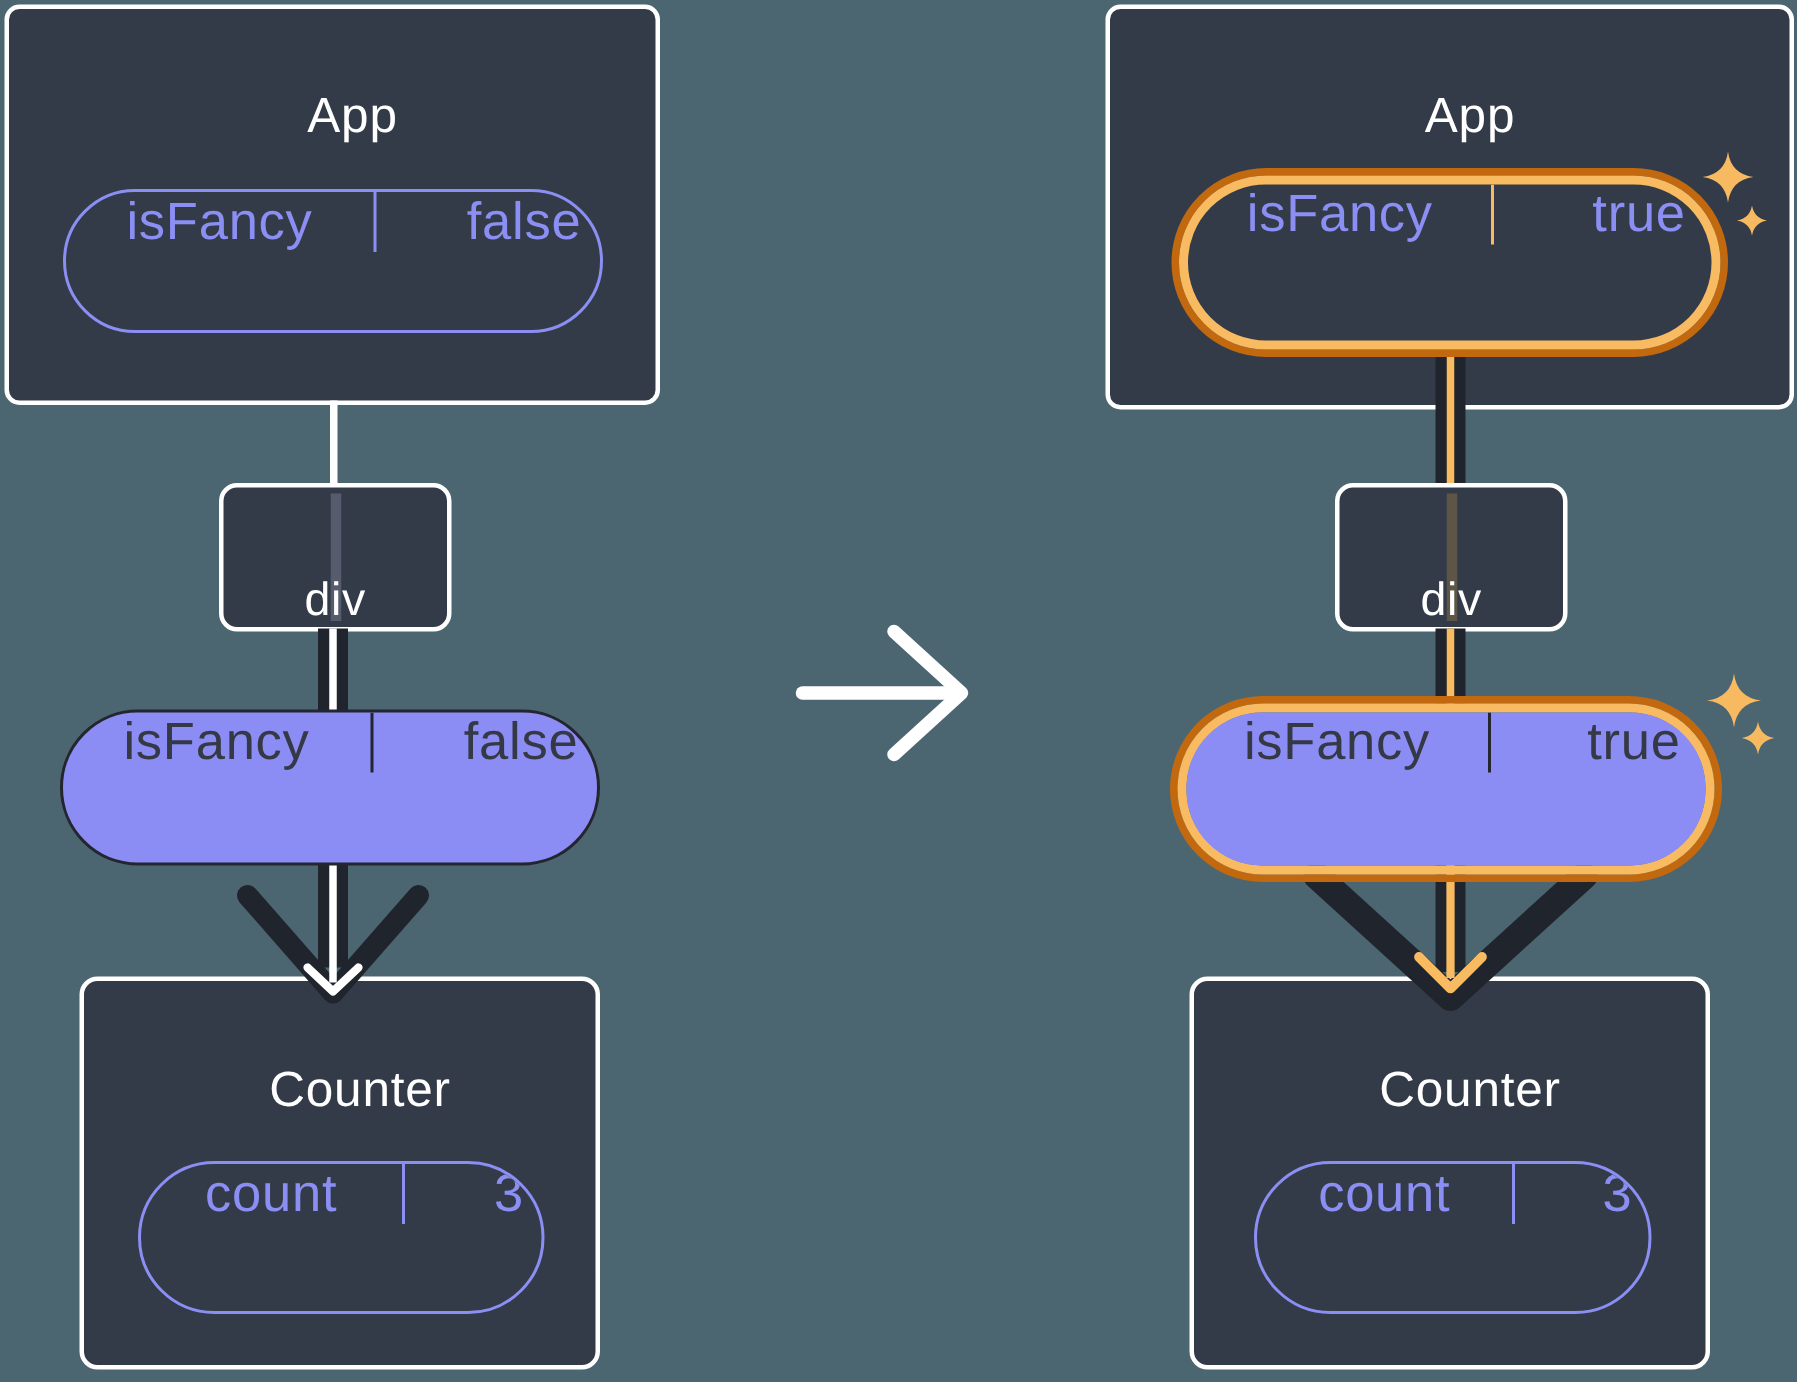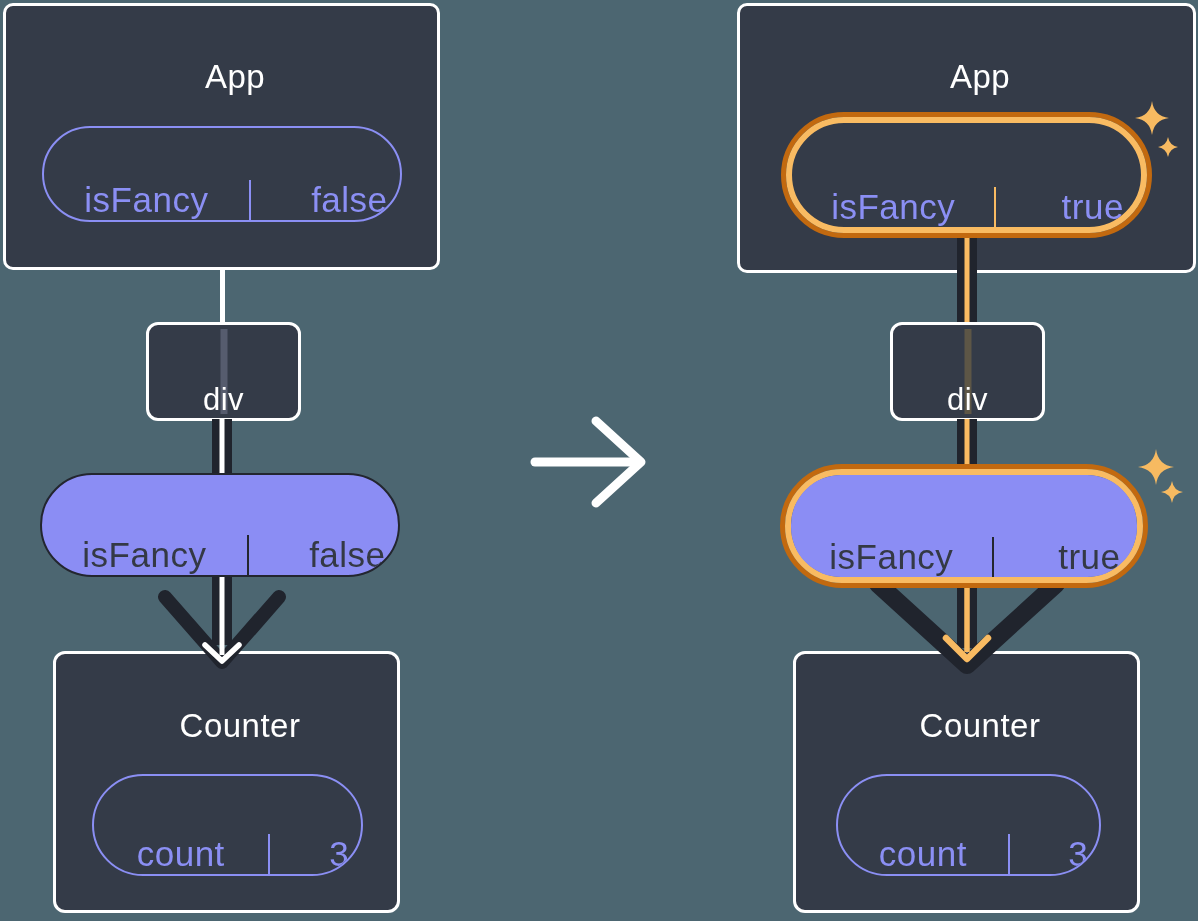--- a/index.html
+++ b/index.html
@@ -12,21 +12,21 @@
   
   .box{
     background:#343B48;border:3.5px solid #FFFFFF;border-radius:12px;
   }
   .box-title{
     position:absolute;left:0;right:0;text-align:center;
     color:#FFFFFF;font-size:33px;font-weight:500;letter-spacing:0.5px;padding-left:27px;
   }
   
   .pill{
-    display:flex;align-items:flex-end;border-radius:60px;overflow:hidden;gap:48px;
+    display:flex;align-items:flex-start;border-radius:60px;overflow:hidden;gap:48px;
   }
   .pill .seg{
     display:flex;align-items:center;justify-content:center;
     font-size:35px;letter-spacing:0.5px;
   }
   .pill-outline{
     border:2.5px solid #8B8FF4;background:transparent;color:#8B8FF4;
   }
   .pill-outline .seg{font-weight:400;color:#8B8FF4;}
   .pill-outline .seg-name{border-right:2px solid #8B8FF4;}

